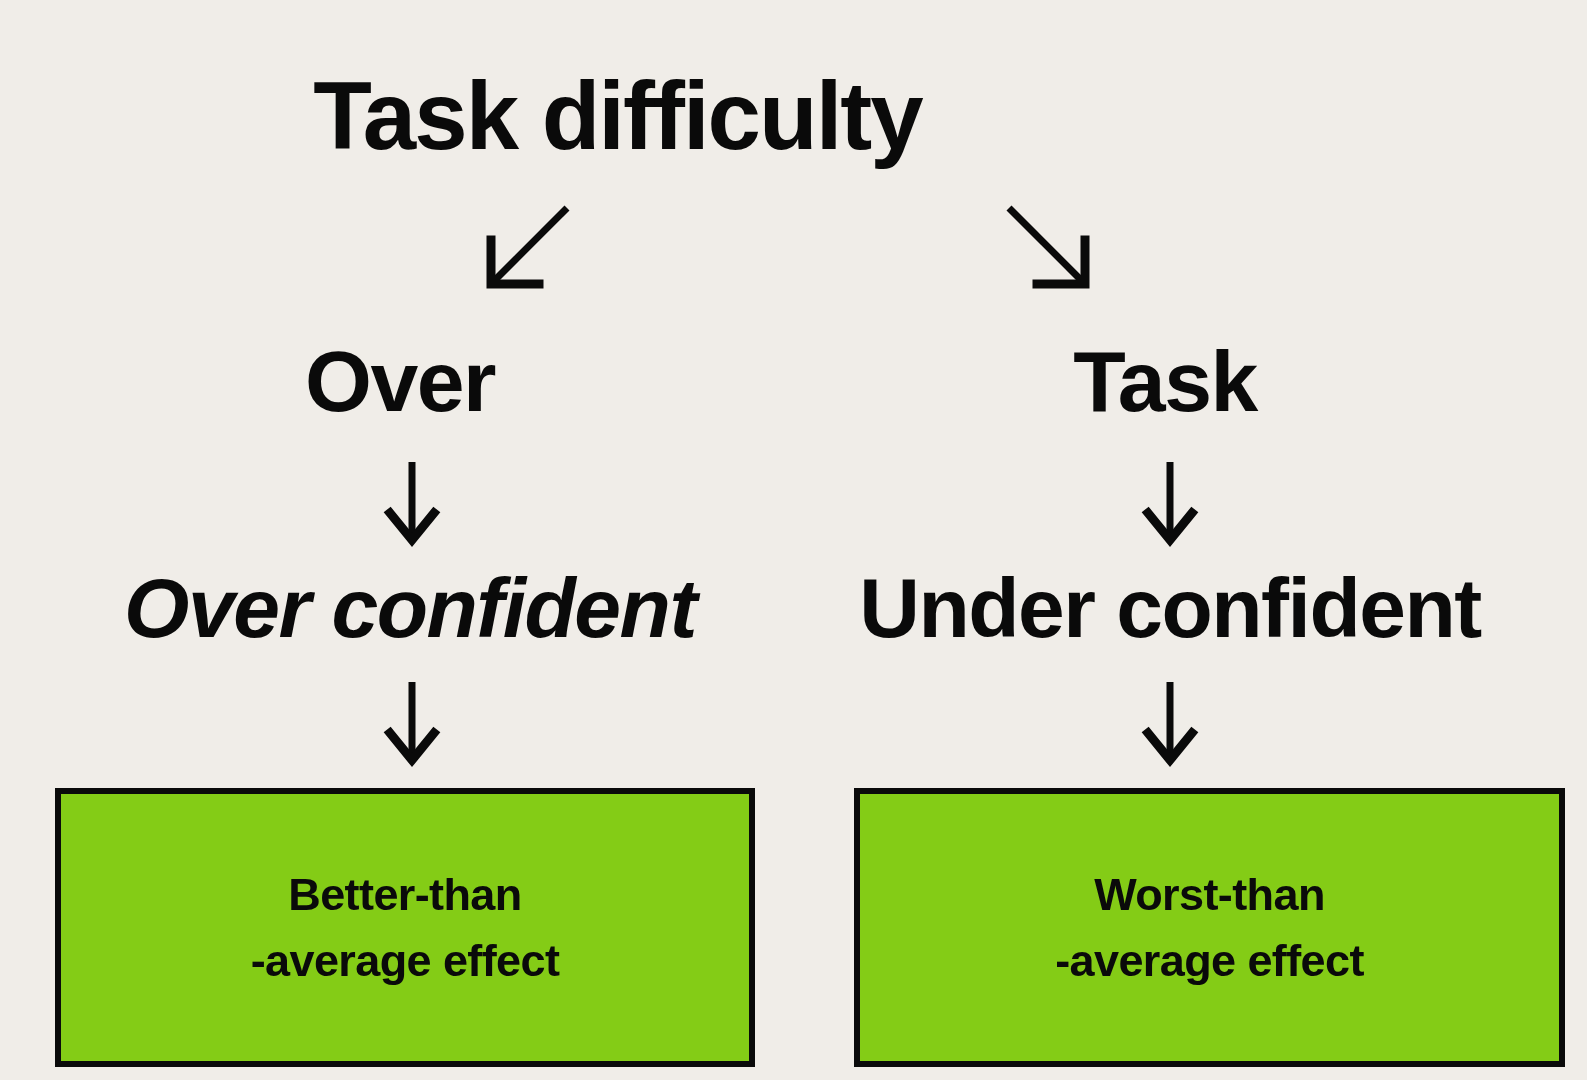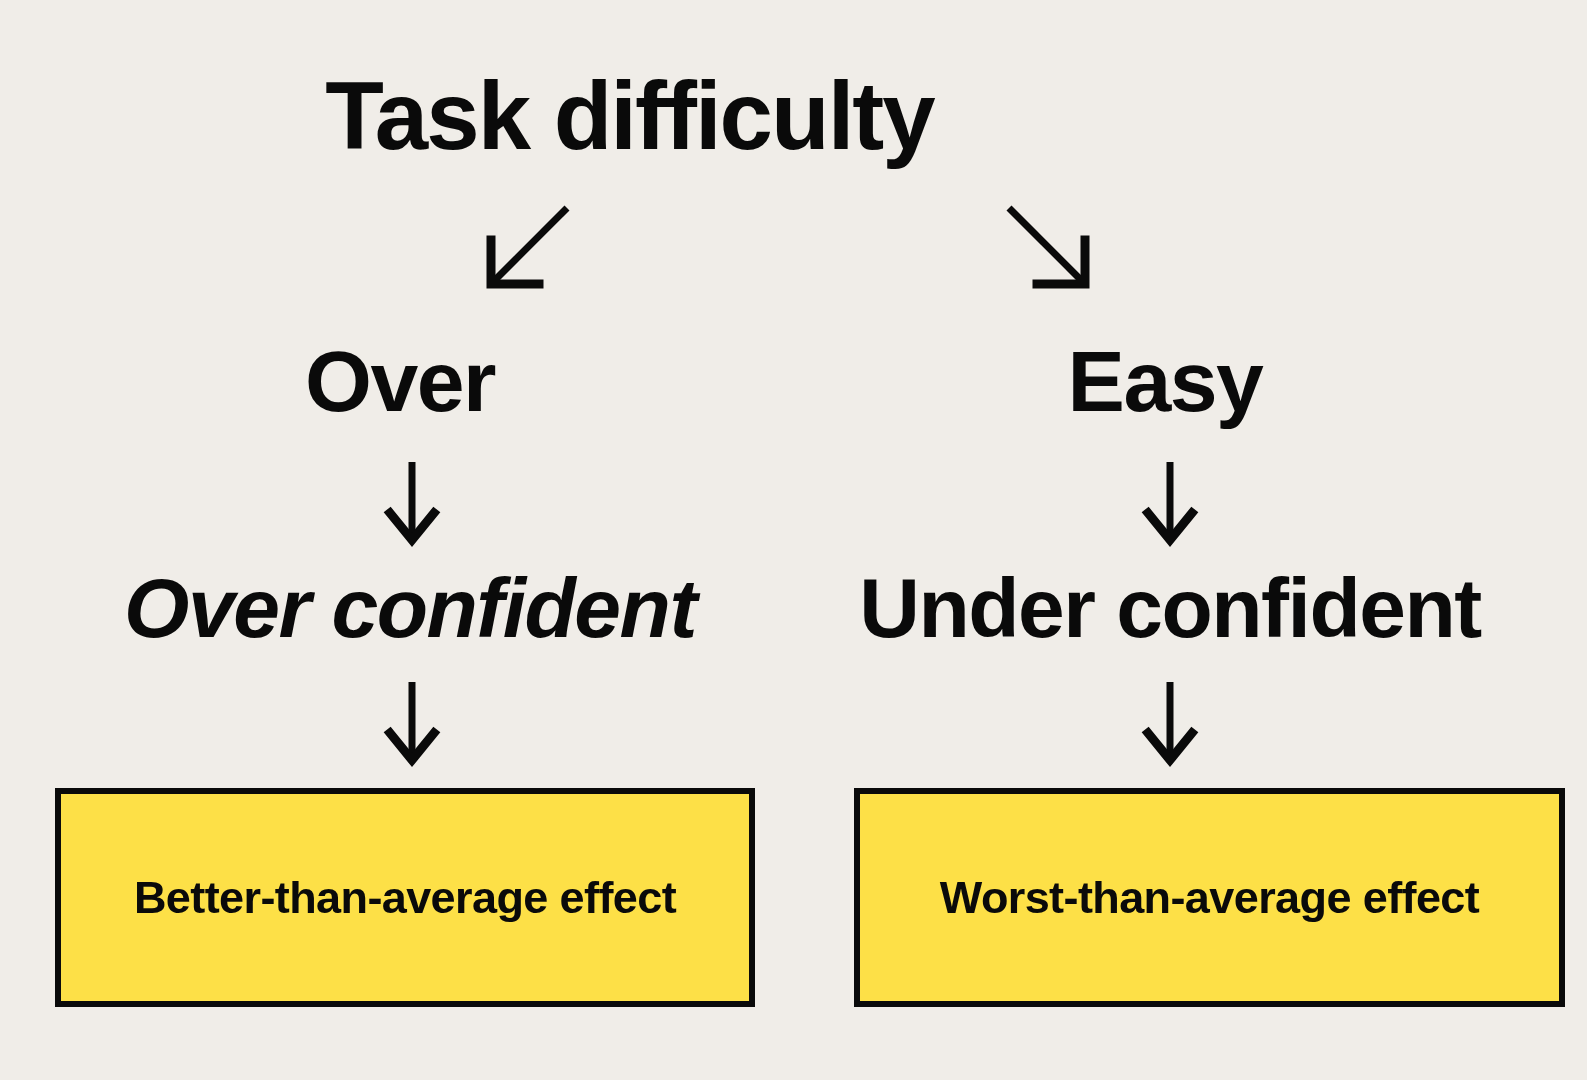--- a/index.html
+++ b/index.html
@@ -28,21 +28,21 @@
     color: #0a0a0a;
     font-weight: bold;
     line-height: 1;
     white-space: nowrap;
     text-align: center;
     letter-spacing: -0.5px;
   }
 
   .title {
     top: 68px;
-    left: 12px;
+    left: 0;
     width: 1281px;
     font-size: 96px;
     letter-spacing: -2px;
   }
   
   .title-inner {
     display: inline-block;
     transform: translateX(-23px);
   }
 
@@ -74,26 +74,26 @@
   .arrow-down-1-left  { left: 382px;  top: 458px; }
   .arrow-down-1-right { left: 1140px; top: 458px; }
 
   .arrow-down-2-left  { left: 382px;  top: 678px; }
   .arrow-down-2-right { left: 1140px; top: 678px; }
 
   
   .outcome-box {
     position: absolute;
     top: 788px;
-    height: 219px;
-    background: #fde047;
+    height: 279px;
+    background: #84cc16;
     border: 6px solid #0a0a0a;
     box-sizing: border-box;
     display: flex;
-    flex-direction: row;
+    flex-direction: column;
     align-items: center;
     justify-content: center;
   }
   .outcome-box.left  { left: 55px;  width: 700px; }
   .outcome-box.right { left: 854px; width: 711px; }
 
   .outcome-line {
     color: #0a0a0a;
     font-weight: bold;
     font-size: 45px;
@@ -119,21 +119,21 @@
   </div>
 
   <div class="arrow arrow-diag-right">
     <svg width="120" height="110" viewBox="0 0 120 110" aria-hidden="true">
       <path d="M14 8 L90 84" stroke="#0a0a0a" stroke-width="7" fill="none"></path>
       <path d="M90 84 L90 40 M90 84 L42 84" stroke="#0a0a0a" stroke-width="9" fill="none" stroke-linecap="square"></path>
     </svg>
   </div>
 
   <div class="node lvl2 left">Over</div>
-  <div class="node lvl2 right">Easy</div>
+  <div class="node lvl2 right">Task</div>
 
   <div class="arrow arrow-down-1-left">
     <svg width="60" height="90" viewBox="0 0 60 90" aria-hidden="true">
       <path d="M30 4 L30 80" stroke="#0a0a0a" stroke-width="7" fill="none"></path>
       <path d="M8 55 L30 82 L52 55" stroke="#0a0a0a" stroke-width="9" fill="none" stroke-linecap="square" stroke-linejoin="miter"></path>
     </svg>
   </div>
   <div class="arrow arrow-down-1-right">
     <svg width="60" height="90" viewBox="0 0 60 90" aria-hidden="true">
       <path d="M30 4 L30 80" stroke="#0a0a0a" stroke-width="7" fill="none"></path>

